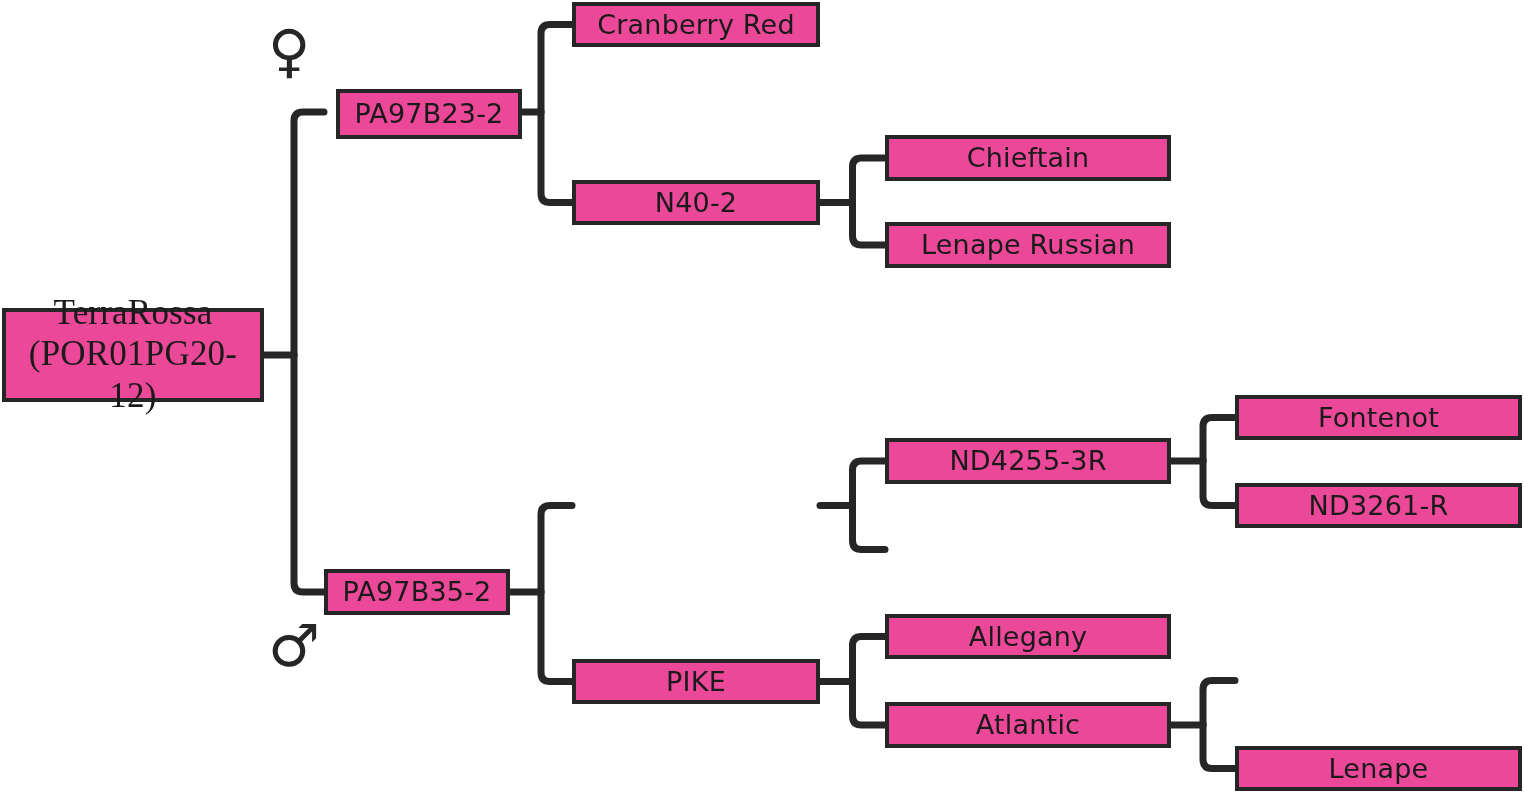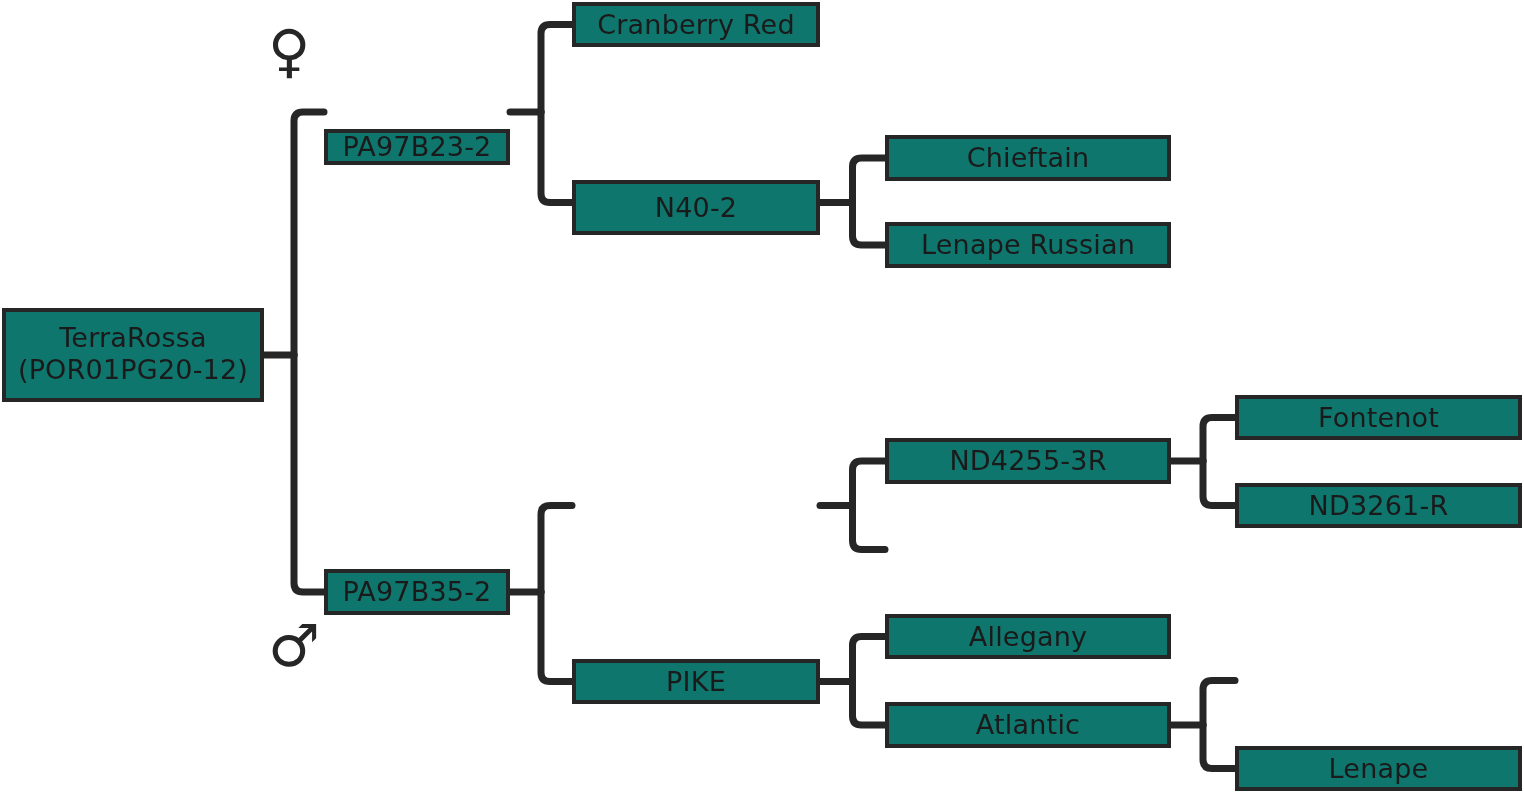--- a/index.html
+++ b/index.html
@@ -22,36 +22,37 @@
     position: absolute;
     left: 0;
     top: 0;
     width: 1524px;
     height: 795px;
     pointer-events: none;
   }
   .node {
     position: absolute;
     box-sizing: border-box;
-    background: #0f766e;
+    background: #ec4899;
     border: 4px solid #262626;
     display: flex;
     align-items: center;
     justify-content: center;
     text-align: center;
     color: #1a1a1a;
     font-size: 27px;
     line-height: 1.18;
     letter-spacing: 0.2px;
     white-space: pre-line;
     z-index: 5;
   }
   .node.root {
-    font-size: 27px;
+    font-size: 35px;
     padding-bottom: 2px;
+    font-family: Liberation Serif, serif;
   }
   .symbol {
     position: absolute;
     color: #262626;
     font-size: 58px;
     line-height: 1;
     font-family: "DejaVu Sans", sans-serif;
     z-index: 6;
     user-select: none;
   }
@@ -86,25 +87,25 @@
         <path d="M 852.5 681.5 Q 852.5 690.5 852.5 690.5 L 852.5 716 Q 852.5 725 861.5 725 L 885 725"></path>
         <path d="M 1171 725 L 1203 725"></path>
         <path d="M 1203 725 Q 1203 716 1203 716 L 1203 689.5 Q 1203 680.5 1212 680.5 L 1235 680.5"></path>
         <path d="M 1203 725 Q 1203 734 1203 734 L 1203 759.5 Q 1203 768.5 1212 768.5 L 1235 768.5"></path>
       </g>
   </svg>
 
   <div class="node root" style="left: 2px; top: 308px; width: 262px; height: 94px;"><span>TerraRossa
 (POR01PG20-12)</span></div>
 
-  <div class="node" style="left: 324px; top: 89px; width: 186px; height: 36px; margin-top: 40px;"><span>PA97B23-2</span></div>
+  <div class="node" style="left: 336px; top: 89px; width: 186px; height: 50px;"><span>PA97B23-2</span></div>
 
   <div class="node" style="left: 572px; top: 2px; width: 248px; height: 45px;"><span>Cranberry Red</span></div>
 
-  <div class="node" style="left: 572px; top: 180px; width: 248px; height: 55px;"><span>N40-2</span></div>
+  <div class="node" style="left: 572px; top: 180px; width: 248px; height: 45px;"><span>N40-2</span></div>
 
   <div class="node" style="left: 885px; top: 135px; width: 286px; height: 46px;"><span>Chieftain</span></div>
 
   <div class="node" style="left: 885px; top: 222px; width: 286px; height: 46px;"><span>Lenape Russian</span></div>
 
   <div class="node" style="left: 324px; top: 569px; width: 186px; height: 46px;"><span>PA97B35-2</span></div>
 
 
   <div class="node" style="left: 885px; top: 438px; width: 286px; height: 46px;"><span>ND4255-3R</span></div>
 

